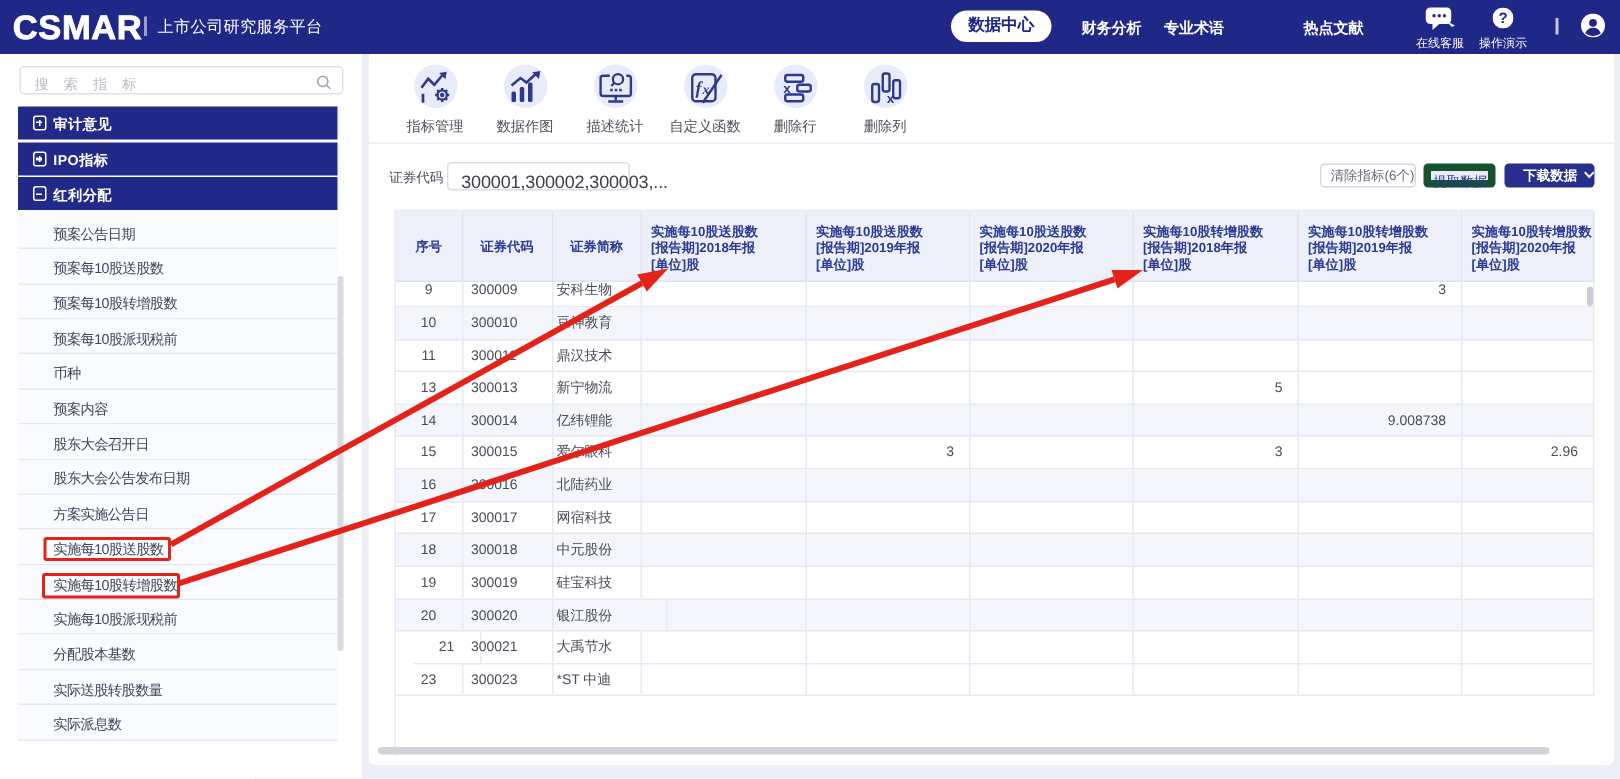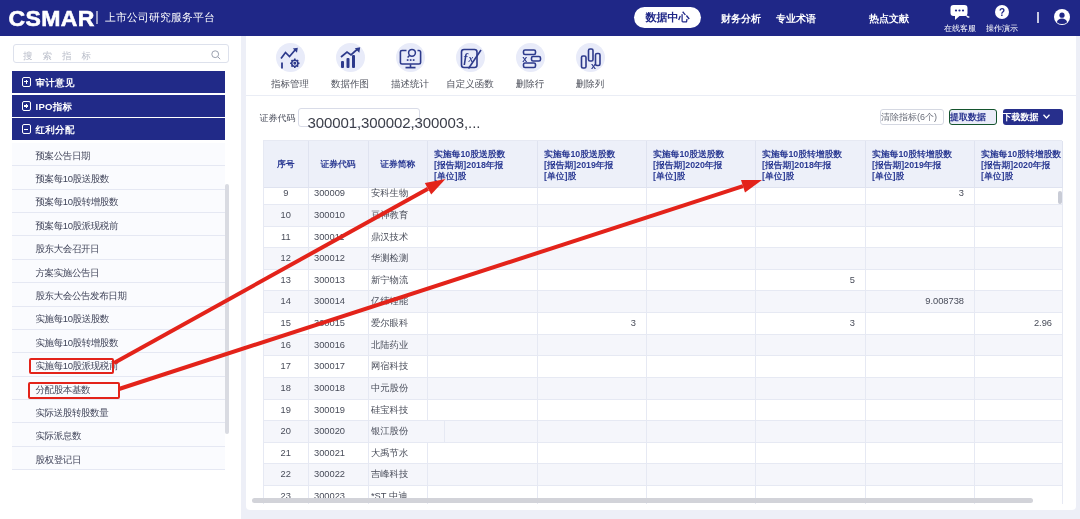--- a/index.html
+++ b/index.html
@@ -31,24 +31,24 @@
 .sitem span { position:absolute; left:23.5px; top:6.8px; font-size:9.5px; color:#41455a; letter-spacing:-0.4px; }
 #side-scroll { left:224.8px; top:148px; width:4.2px; height:250px; background:#d9dbe2; border-radius:2px; }
 
 
 #card { left:245.5px; top:35.5px; width:830px; height:474.5px; background:#fff; border-radius:0 0 4px 4px; }
 .toolico { top:7.5px; width:29px; height:29px; border-radius:50%; background:#e8ebf9; }
 .toollbl { top:42.5px; width:60px; text-align:center; font-size:9.5px; color:#4e515c; }
 #toolsep { left:0; top:59.5px; width:830px; height:1px; background:#eaedf5; }
 #qlabel { left:14px; top:76.5px; font-size:9px; color:#4a4e5c; }
 #qinput { left:52px; top:72px; width:122px; height:19px; border:1px solid #d9dce8; border-radius:3px; }
-#qinput span { position:absolute; left:9px; top:5px; font-size:15px; color:#3b3e49; letter-spacing:-0.1px; }
-.btn { top:73px; height:16.5px; border-radius:3px; font-size:9px; text-align:left; }
+#qinput span { position:absolute; left:9px; top:5px; font-size:12px; color:#3b3e49; letter-spacing:-0.1px; }
+.btn { top:73px; height:16.5px; border-radius:3px; font-size:9px; text-align:right; }
 #btn1 { left:634.5px; width:64px; border:1px solid #d5d8e2; color:#696d79; line-height:15px; background:#fff; }
-#btn2 { left:703.5px; width:47.5px; border:1px solid #14532d; color:#2b3590; font-weight:700; line-height:15px; background:#eaecf8; }
+#btn2 { left:703.5px; width:47.5px; border:5px solid #14532d; color:#2b3590; font-weight:400; line-height:15px; background:#eaecf8; }
 #btn3 { left:757px; width:60px; background:#272f8c; color:#fff; font-weight:700; line-height:16.5px; }
 
 
 #table { left:17.5px; top:104.5px; width:799px; height:363.5px; border-top:1px solid #e6e9f3; border-left:1px solid #e6e9f3; }
 .hcell { position:absolute; top:0; height:47px; background:#edf0f9; border-right:1px solid #dfe3f0; border-bottom:1px solid #dfe3f0; color:#2b3a93; font-weight:700; font-size:8.8px; }
 .hc { line-height:47px; text-align:center; }
 .hm { padding:7.5px 0 0 6px; line-height:11px; white-space:nowrap; overflow:hidden; }
 #tbody { position:absolute; left:0; top:47px; width:799px; height:316px; overflow:hidden; }
 #rows { position:absolute; left:0; top:-4.7px; width:799px; }
 .trow { position:relative; width:799px; height:21.63px; }
@@ -125,48 +125,51 @@
       <div class="sitem">
           <span>预案每10股送股数</span>
         </div>
       <div class="sitem">
           <span>预案每10股转增股数</span>
         </div>
       <div class="sitem">
           <span>预案每10股派现税前</span>
         </div>
       <div class="sitem">
+          <span>币种</span>
+        </div>
+      <div class="sitem">
+          <span>预案内容</span>
+        </div>
+      <div class="sitem">
           <span>股东大会召开日</span>
         </div>
       <div class="sitem">
+          <span>股东大会公告发布日期</span>
+        </div>
+      <div class="sitem">
           <span>方案实施公告日</span>
         </div>
       <div class="sitem">
-          <span>股东大会公告发布日期</span>
-        </div>
-      <div class="sitem">
           <span>实施每10股送股数</span>
         </div>
       <div class="sitem">
           <span>实施每10股转增股数</span>
         </div>
       <div class="sitem">
           <span>实施每10股派现税前</span>
         </div>
       <div class="sitem">
           <span>分配股本基数</span>
         </div>
       <div class="sitem">
           <span>实际送股转股数量</span>
         </div>
       <div class="sitem">
           <span>实际派息数</span>
-        </div>
-      <div class="sitem">
-          <span>股权登记日</span>
         </div>
     </div>
     <div class="abs" id="side-scroll"></div>
   </div>
 
   <div class="abs" id="card">
     <div class="abs toolico" style="left:30px;"></div>
     <div class="abs toolico" style="left:90px;"></div>
     <div class="abs toolico" style="left:150px;"></div>
     <div class="abs toolico" style="left:210px;"></div>
@@ -291,31 +294,20 @@
               <div class="tcell ctr" style="left:0px;width:44.5px;">11</div>
               <div class="tcell lft" style="left:44.5px;width:60px;">300011</div>
               <div class="tcell lft2" style="left:104.5px;width:59.5px;">鼎汉技术</div>
               <div class="tcell num" style="left:164px;width:110px;"></div>
               <div class="tcell num" style="left:274px;width:109px;"></div>
               <div class="tcell num" style="left:383px;width:109px;"></div>
               <div class="tcell num" style="left:492px;width:110px;"></div>
               <div class="tcell num" style="left:602px;width:109px;"></div>
               <div class="tcell num" style="left:711px;width:88px;"></div>
             </div>
-        <div class="trow alt">
-              <div class="tcell ctr" style="left:0px;width:44.5px;">12</div>
-              <div class="tcell lft" style="left:44.5px;width:60px;">300012</div>
-              <div class="tcell lft2" style="left:104.5px;width:59.5px;">华测检测</div>
-              <div class="tcell num" style="left:164px;width:110px;"></div>
-              <div class="tcell num" style="left:274px;width:109px;"></div>
-              <div class="tcell num" style="left:383px;width:109px;"></div>
-              <div class="tcell num" style="left:492px;width:110px;"></div>
-              <div class="tcell num" style="left:602px;width:109px;"></div>
-              <div class="tcell num" style="left:711px;width:88px;"></div>
-            </div>
         <div class="trow">
               <div class="tcell ctr" style="left:0px;width:44.5px;">13</div>
               <div class="tcell lft" style="left:44.5px;width:60px;">300013</div>
               <div class="tcell lft2" style="left:104.5px;width:59.5px;">新宁物流</div>
               <div class="tcell num" style="left:164px;width:110px;"></div>
               <div class="tcell num" style="left:274px;width:109px;"></div>
               <div class="tcell num" style="left:383px;width:109px;"></div>
               <div class="tcell num" style="left:492px;width:110px;">5</div>
               <div class="tcell num" style="left:602px;width:109px;"></div>
               <div class="tcell num" style="left:711px;width:88px;"></div>
@@ -391,34 +383,23 @@
               <div class="tcell lft" style="left:44.5px;width:60px;">300020</div>
               <div class="tcell lft2" style="left:104.5px;width:76px;">银江股份</div>
               <div class="tcell num" style="left:164px;width:110px;"></div>
               <div class="tcell num" style="left:274px;width:109px;"></div>
               <div class="tcell num" style="left:383px;width:109px;"></div>
               <div class="tcell num" style="left:492px;width:110px;"></div>
               <div class="tcell num" style="left:602px;width:109px;"></div>
               <div class="tcell num" style="left:711px;width:88px;"></div>
             </div>
         <div class="trow">
-              <div class="tcell ctr" style="left:0px;width:44.5px;">21</div>
+              <div class="tcell ctr" style="left:12px;width:44.5px;">21</div>
               <div class="tcell lft" style="left:44.5px;width:60px;">300021</div>
               <div class="tcell lft2" style="left:104.5px;width:59.5px;">大禹节水</div>
-              <div class="tcell num" style="left:164px;width:110px;"></div>
-              <div class="tcell num" style="left:274px;width:109px;"></div>
-              <div class="tcell num" style="left:383px;width:109px;"></div>
-              <div class="tcell num" style="left:492px;width:110px;"></div>
-              <div class="tcell num" style="left:602px;width:109px;"></div>
-              <div class="tcell num" style="left:711px;width:88px;"></div>
-            </div>
-        <div class="trow alt">
-              <div class="tcell ctr" style="left:0px;width:44.5px;">22</div>
-              <div class="tcell lft" style="left:44.5px;width:60px;">300022</div>
-              <div class="tcell lft2" style="left:104.5px;width:59.5px;">吉峰科技</div>
               <div class="tcell num" style="left:164px;width:110px;"></div>
               <div class="tcell num" style="left:274px;width:109px;"></div>
               <div class="tcell num" style="left:383px;width:109px;"></div>
               <div class="tcell num" style="left:492px;width:110px;"></div>
               <div class="tcell num" style="left:602px;width:109px;"></div>
               <div class="tcell num" style="left:711px;width:88px;"></div>
             </div>
         <div class="trow">
               <div class="tcell ctr" style="left:0px;width:44.5px;">23</div>
               <div class="tcell lft" style="left:44.5px;width:60px;">300023</div>

